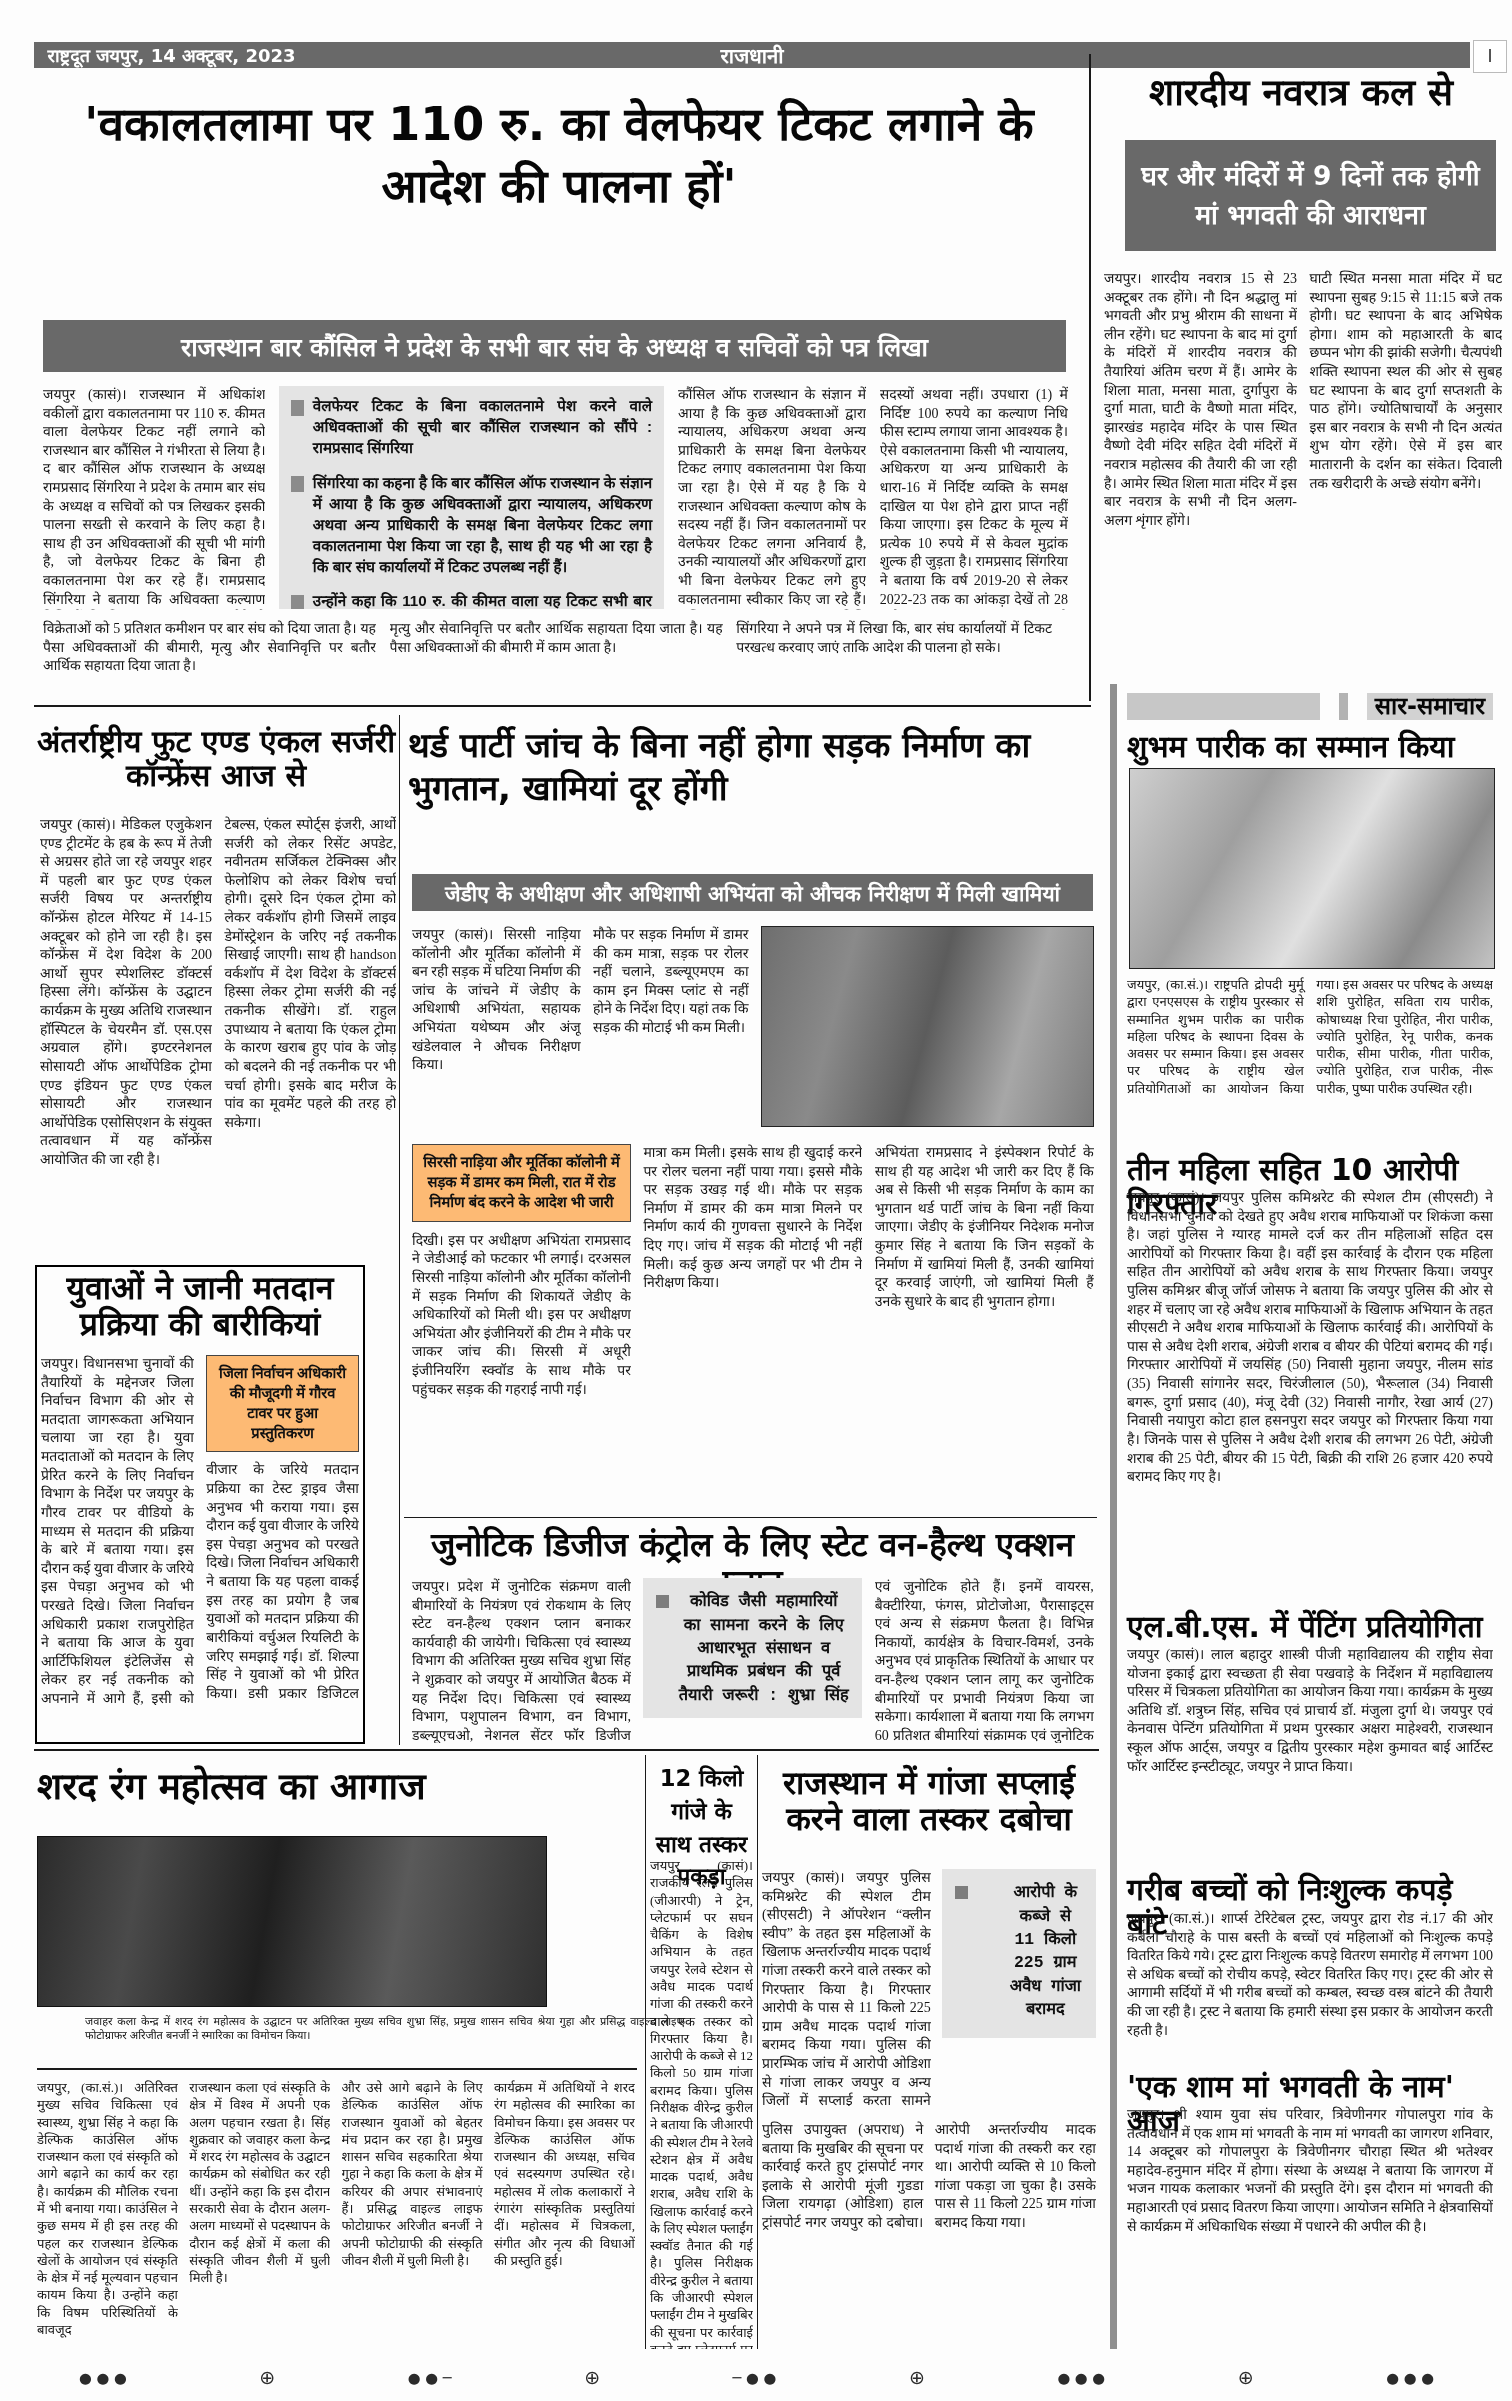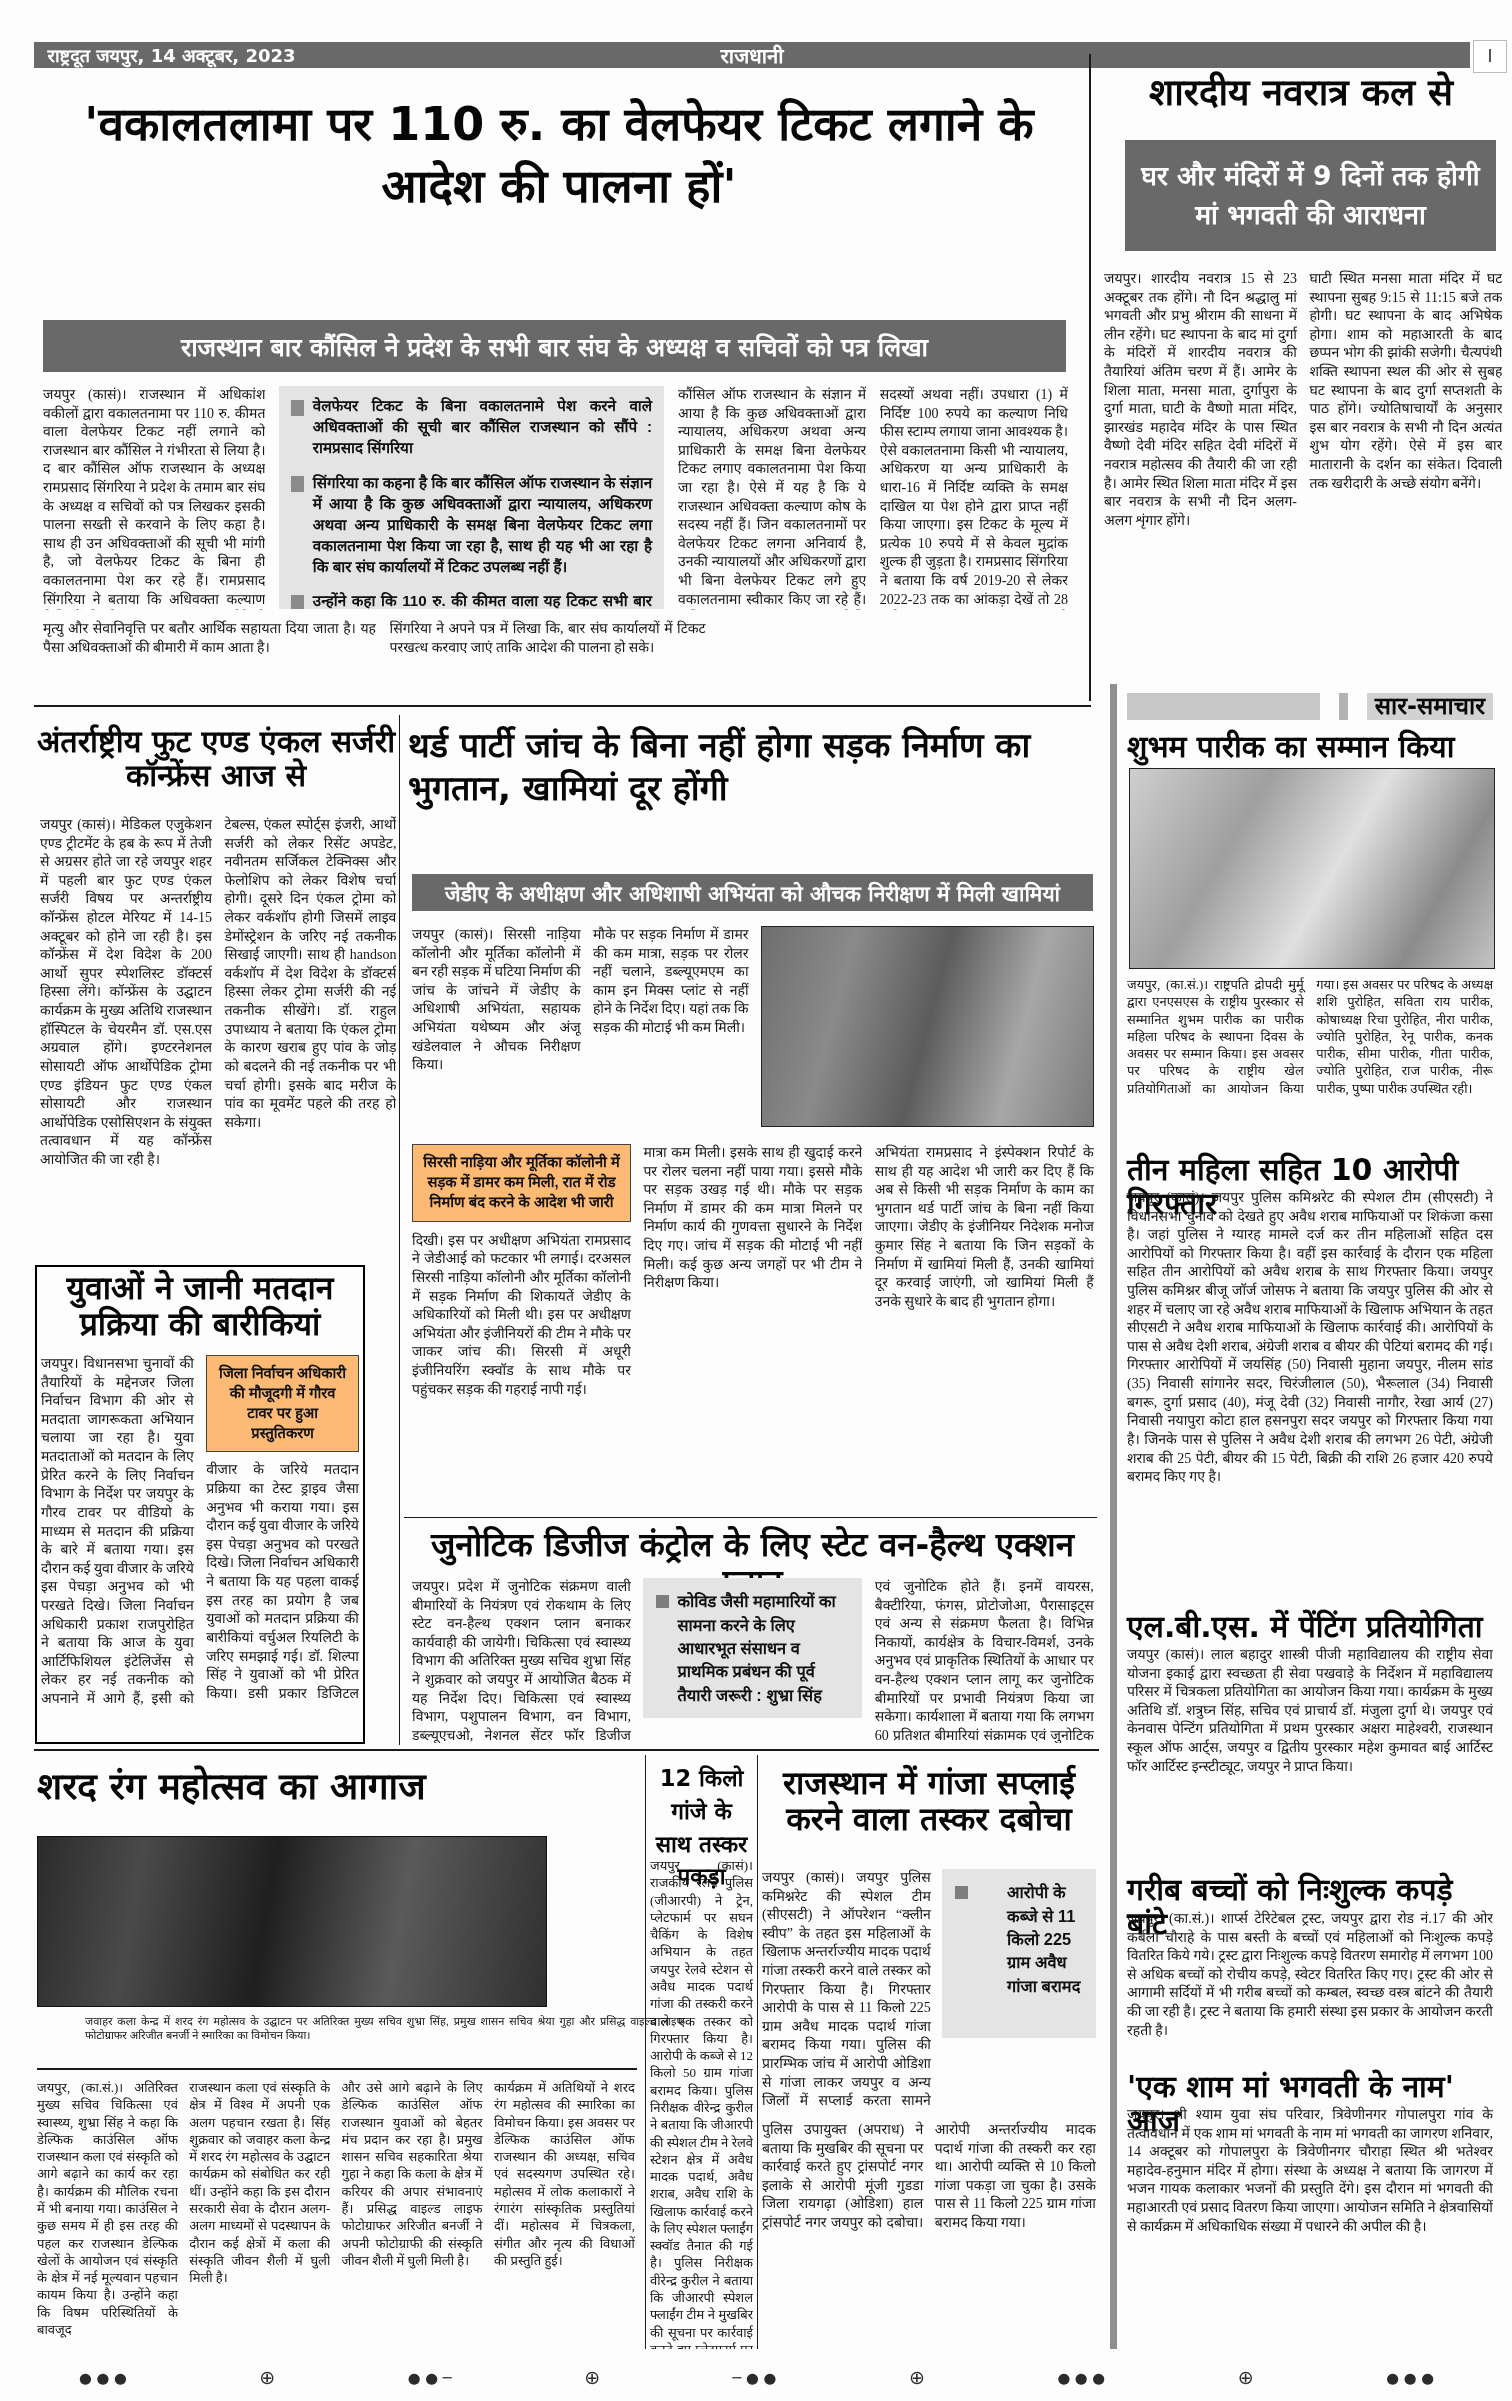--- a/index.html
+++ b/index.html
@@ -18,21 +18,21 @@
   .bullet .tx{font-family:"Liberation Sans",sans-serif;font-weight:700;font-size:15.2px;line-height:1.38;text-align:justify;}
   .vrule,.hrule{background:#1a1a1a;}
   .photo{overflow:hidden;}
   .cols{display:flex;}
   .rail-hl{font-size:30px;}
   .cap{font-family:"Liberation Sans",sans-serif;font-weight:400;font-size:11px;line-height:1.3;text-align:justify;margin-left:48px;}
   .innerbox{border:1.1px solid #444;background:#fdba74;padding:8px;
             font-family:"Liberation Sans",sans-serif;font-weight:700;font-size:14.7px;line-height:1.35;text-align:center;}
   .pull{display:flex;gap:8px;padding:12.4px;}
   .pull .sq{width:13.6px;height:13.6px;background:#7d7d7d;flex:none;margin-top:4.5px;}
-  .pull .tx{font-family:Liberation Sans, sans-serif;font-weight:700;font-size:16.4px;line-height:1.42;}
+  .pull .tx{font-family:Liberation Mono, monospace;font-weight:700;font-size:16.4px;line-height:1.42;text-align:center;}
   .footer-dots{display:flex;justify-content:space-between;align-items:center;
                font-size:14.7px;color:#2b2b2b;font-family:"DejaVu Sans",sans-serif;}
 </style>
 </head>
 <body>
 
 <div id="page">
 
   <div class="abs gray-strip" style="left:34px;top:42px;width:1436px;height:26px;justify-content:flex-start;">
     <span style="font-size:18px;padding-left:13.6px;">राष्ट्रदूत जयपुर, 14 अक्टूबर, 2023</span>
@@ -60,20 +60,21 @@
       <div class="bullet">
         <span class="sq"></span>
         <span class="tx">उन्होंने कहा कि 110 रु. की कीमत वाला यह टिकट सभी बार संघ को 10 प्रतिशत और स्टाम्प विक्रेताओं को 5 प्रतिशत कमीशन पर दिया जाता है, यह पैसा अधिवक्ताओं की बीमारी, मृत्यु और सेवानिवृत्ति पर बतौर आर्थिक सहायता दिया जाता है।</span>
       </div>
     </div>
     <div class="body-txt" style="width:192px;height:224px;">कौंसिल ऑफ राजस्थान के संज्ञान में आया है कि कुछ अधिवक्ताओं द्वारा न्यायालय, अधिकरण अथवा अन्य प्राधिकारी के समक्ष बिना वेलफेयर टिकट लगाए वकालतनामा पेश किया जा रहा है। ऐसे में यह है कि ये राजस्थान अधिवक्ता कल्याण कोष के सदस्य नहीं हैं। जिन वकालतनामों पर वेलफेयर टिकट लगना अनिवार्य है, उनकी न्यायालयों और अधिकरणों द्वारा भी बिना वेलफेयर टिकट लगे हुए वकालतनामा स्वीकार किए जा रहे हैं। अधिवक्ता कल्याण निधि अधिनियम-1987 की धारा 20 के तहत प्रत्येक अधिवक्ता का वकालतनामे पर वेलफेयर टिकट लगाना अनिवार्य है, चाहे वह राजस्थान अधिवक्ता कल्याण कोष के</div>
     <div class="body-txt" style="width:192px;height:224px;">सदस्यों अथवा नहीं। उपधारा (1) में निर्दिष्ट 100 रुपये का कल्याण निधि फीस स्टाम्प लगाया जाना आवश्यक है। ऐसे वकालतनामा किसी भी न्यायालय, अधिकरण या अन्य प्राधिकारी के धारा-16 में निर्दिष्ट व्यक्ति के समक्ष दाखिल या पेश होने द्वारा प्राप्त नहीं किया जाएगा। इस टिकट के मूल्य में प्रत्येक 10 रुपये में से केवल मुद्रांक शुल्क ही जुड़ता है। रामप्रसाद सिंगरिया ने बताया कि वर्ष 2019-20 से लेकर 2022-23 तक का आंकड़ा देखें तो 28 करोड़ 28 लाख 42 हजार 900 रुपये बार कौंसिल राजस्थान ने अधिवक्ताओं की गंभीर बीमारी, मृत्यु एवं सेवानिवृत्ति से संबंधित दावों पर खर्च किए हैं।</div>
   </div>
 
   <div class="abs cols" style="left:43px;top:620px;width:1025px;height:75px;gap:13.6px;">
+    <div class="body-txt" style="width:333px;height:75px;">विक्रेताओं को 5 प्रतिशत कमीशन पर बार संघ को दिया जाता है। यह पैसा अधिवक्ताओं की बीमारी, मृत्यु और सेवानिवृत्ति पर बतौर आर्थिक सहायता दिया जाता है।</div>
     <div class="body-txt" style="width:333px;height:75px;">मृत्यु और सेवानिवृत्ति पर बतौर आर्थिक सहायता दिया जाता है। यह पैसा अधिवक्ताओं की बीमारी में काम आता है।</div>
     <div class="body-txt" style="width:316px;height:75px;">सिंगरिया ने अपने पत्र में लिखा कि, बार संघ कार्यालयों में टिकट परखत्ध करवाए जाएं ताकि आदेश की पालना हो सके।</div>
   </div>
 
   <div class="abs vrule" style="left:1089px;top:54px;width:1.7px;height:647px;"></div>
   <div class="abs hrule" style="left:34px;top:705px;width:1057px;height:1.7px;"></div>
 
   <div class="abs hl center" style="left:1101px;top:72px;width:400px;font-size:37px;">शारदीय नवरात्र कल से</div>
   <div class="abs gray-strip" style="left:1125px;top:140px;width:355px;height:111px;font-size:26.5px;line-height:1.45;padding:0 8px;">घर और मंदिरों में 9 दिनों तक होगी मां भगवती की आराधना</div>
   <div class="abs cols" style="left:1104px;top:270px;width:399px;height:402px;gap:12.4px;">

